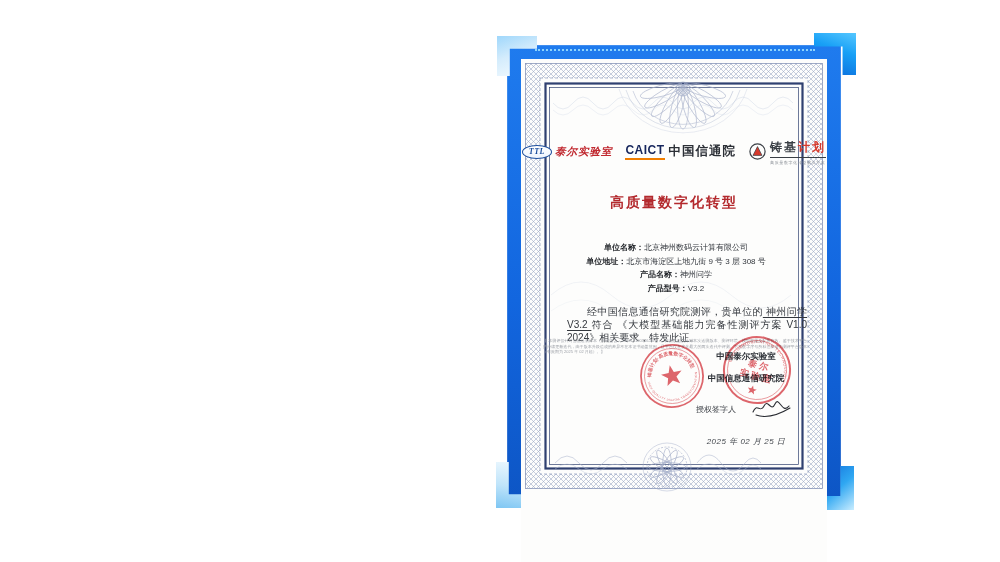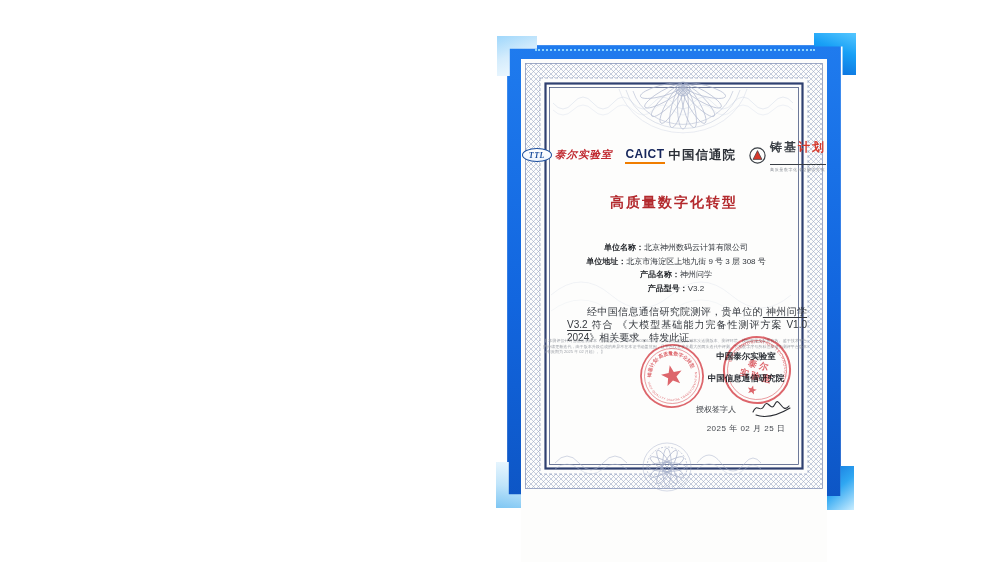--- a/index.html
+++ b/index.html
@@ -42,21 +42,21 @@
               display:flex; align-items:center; justify-content:center;
               font:italic bold 8px "Liberation Serif","DejaVu Serif",serif; color:#1d4f9e; letter-spacing:.5px;
               background:linear-gradient(180deg,#ffffff,#eef4fd); }
   .ttl-script { font:italic bold 10.5px "DejaVu Serif","Liberation Serif",serif; color:#c0282f; letter-spacing:1px; }
   .caict-logo { display:flex; align-items:flex-start; gap:4px; }
   .caict-abbr { font-weight:bold; font-size:12px; color:#16265c; letter-spacing:.5px;
                 border-bottom:2.5px solid #f07d00; padding-bottom:1px; }
   .caict-name { font-weight:bold; font-size:12.5px; color:#2b2f36; letter-spacing:1px; }
   .zhuji-logo { display:flex; align-items:center; gap:4px; }
   .zhuji-text { display:flex; flex-direction:column; align-items:flex-start; }
-  .zhuji-row { display:flex; align-items:flex-end; border-bottom:1.5px solid #3a3f45; padding-bottom:8px; }
+  .zhuji-row { display:flex; align-items:flex-end; border-bottom:1.5px solid #3a3f45; padding-bottom:1px; }
   .zhuji-dark { font-weight:bold; font-size:12px; color:#3a3f45; letter-spacing:2px; }
   .zhuji-red { font-weight:bold; font-size:12px; color:#d6392c; letter-spacing:2px; }
   .zhuji-sub { font-size:4px; color:#8a8f96; letter-spacing:.6px; margin-top:1.5px; }
 
   
   .meta { position:absolute; top:112px; left:24px; font-size:7.5px; line-height:13px; color:#5a5f66; }
   .meta b { font-weight:normal; color:#6a6f76; }
   .meta span.val { color:#44484e; letter-spacing:.3px; }
 
   
@@ -77,21 +77,21 @@
   
   .fine { position:absolute; top:279px; left:22px; right:20px; font-size:4px; line-height:5.6px;
           color:#9a9ea5; text-align:justify; }
 
   
   .issuer { position:absolute; left:150px; top:292px; width:150px; text-align:center; color:#2e3238; }
   .issuer .lab-line { font-weight:bold; font-size:8.5px; }
   .issuer .inst-line { font-weight:bold; font-size:8.5px; margin-top:10px; }
   .issuer .sign-row { margin-top:14px; display:flex; align-items:center; justify-content:center; gap:14px; }
   .issuer .sign-label { font-size:8px; color:#3a3e44; }
-  .issuer .date-line { margin-top:4px; font-size:8px; color:#44484e; letter-spacing:.5px; }
+  .issuer .date-line { margin-top:17px; font-size:8px; color:#44484e; letter-spacing:.5px;font-style:italic; }
 
   
   .stamp { position:absolute; mix-blend-mode:multiply; opacity:.82; }
   .stamp-left { left:111px; top:277px; transform:rotate(-12deg); }
   .stamp-right { left:194px; top:269px; transform:rotate(14deg); }
 </style>
 </head>
 <body>
 
 <div class="stage">

